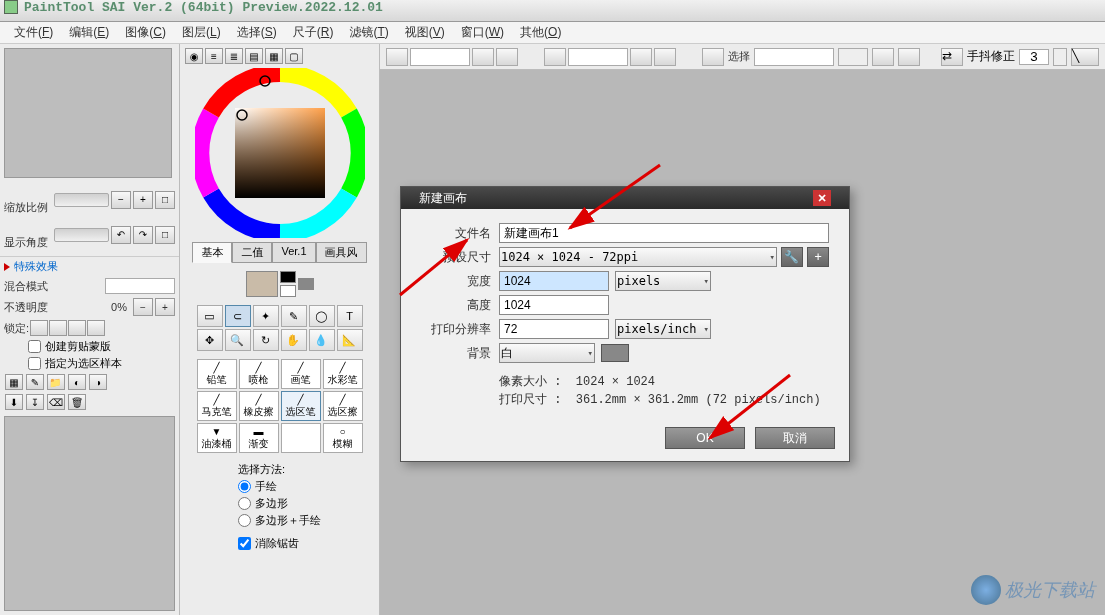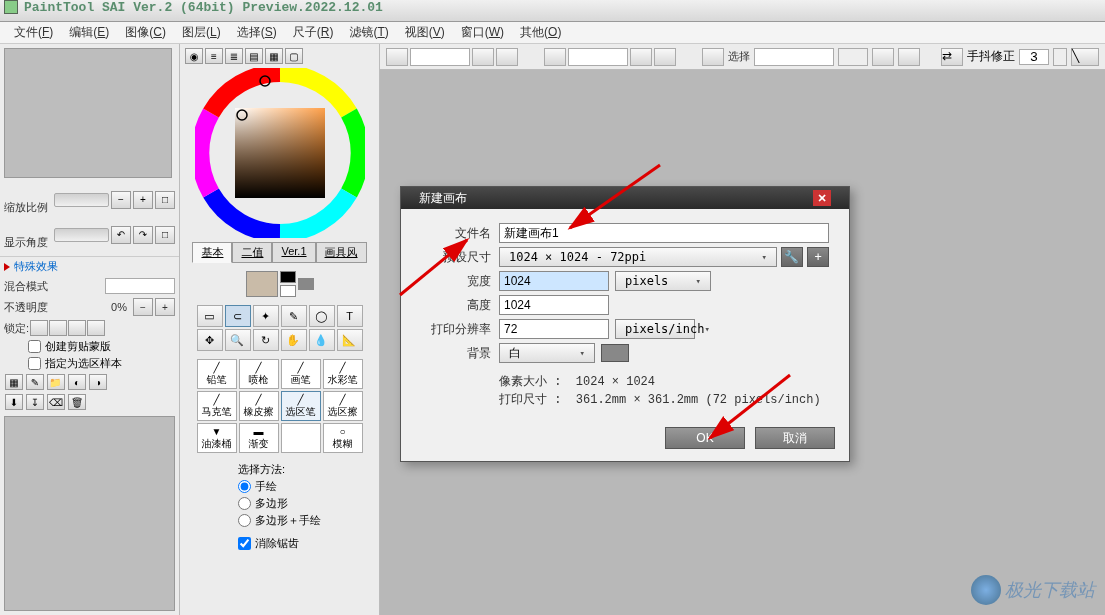--- a/index.html
+++ b/index.html
@@ -34,21 +34,21 @@
 .prop-row { display: flex; align-items: center; padding: 2px 4px; font-size: 11px; color: #333; }
 .prop-row .val { margin-left: auto; margin-right: 4px; }
 .prop-dd { width: 70px; height: 16px; border: 1px solid #aaa; background: #fff; margin-left: auto; }
 .checkbox-row { display: flex; align-items: center; padding: 1px 4px; font-size: 11px; margin-left: 24px; }
 .checkbox-row input { margin-right: 4px; }
 .icon-row { display: flex; padding: 2px 4px; gap: 2px; }
 .bottom-preview { flex: 1; background: #bdbdbd; margin: 4px; border: 1px solid #999; }
 
 
 .mode-icons { display: flex; gap: 1px; margin-bottom: 4px; align-self: flex-start; }
-.color-tabs { display: flex; gap: 0; margin-top: 4px; margin-bottom: 4px; text-decoration: underline; }
+.color-tabs { display: flex; gap: 0; margin-top: 4px; margin-bottom: 4px; }
 .color-tab { padding: 2px 8px; font-size: 11px; background: #e0e0e0; border: 1px solid #999; cursor: default; }
 .color-tab.active { background: #f8f8f8; border-bottom: 1px solid #f8f8f8; }
 .swatch-row { display: flex; gap: 2px; margin: 4px 0; align-items: center; }
 .swatch-big { width: 32px; height: 26px; background: #c9bba8; border: 1px solid #888; }
 .swatch-small { width: 16px; height: 12px; border: 1px solid #888; }
 .tool-grid { display: grid; grid-template-columns: repeat(6, 26px); gap: 2px; margin: 4px 0; }
 .tool-btn { width: 26px; height: 22px; background: linear-gradient(#fafafa, #e0e0e0); border: 1px solid #aaa; display: flex; justify-content: center; align-items: center; font-size: 11px; }
 .tool-btn.sel { background: #cde; border-color: #58a; }
 .brush-grid { display: grid; grid-template-columns: repeat(4, 40px); gap: 2px; margin: 4px 0; }
 .brush-btn { width: 40px; height: 30px; background: #fff; border: 1px solid #aaa; font-size: 10px; display: flex; flex-direction: column; align-items: center; justify-content: flex-end; padding-bottom: 1px; }
@@ -71,21 +71,21 @@
 
 
 .dialog { position: absolute; left: 400px; top: 186px; width: 450px; background: #f0f0f0; border: 1px solid #555; box-shadow: 4px 4px 10px rgba(0,0,0,0.3); }
 .dialog-titlebar { height: 22px; background: linear-gradient(#4a4a4a, #2a2a2a); color: #fff; display: flex; align-items: center; padding: 0 18px; font-size: 12px; }
 .dialog-close { margin-left: auto; width: 18px; height: 16px; background: #c33; color: #fff; display: flex; align-items: center; justify-content: center; font-size: 11px; font-weight: bold; cursor: pointer; }
 .dialog-body { padding: 10px 14px; font-family: "SimSun", monospace; font-size: 12px; }
 .drow { display: flex; align-items: center; margin: 4px 0; }
 .drow-label { width: 76px; text-align: right; margin-right: 8px; color: #333; }
 .dinput { height: 20px; border: 1px solid #888; background: #fff; padding: 0 4px; font-size: 12px; }
 .dinput.sel { background: #cde6ff; }
-.dselect { height: 20px; border: 1px solid #888; background: linear-gradient(#fafafa, #e0e0e0); padding: 0 9px; display: flex; align-items: center; justify-content: space-between; }
+.dselect { height: 20px; border: 1px solid #888; background: linear-gradient(#fafafa, #e0e0e0); padding: 0 1px; display: flex; align-items: center; justify-content: space-between; }
 .dselect::after { content: '▾'; font-size: 9px; color: #555; }
 .sq-btn { width: 22px; height: 20px; background: linear-gradient(#888, #666); border: 1px solid #555; color: #fff; display: flex; align-items: center; justify-content: center; font-size: 12px; margin-left: 4px; cursor: pointer; }
 .dinfo { margin-left: 84px; font-family: "Courier New", monospace; font-size: 12px; color: #333; line-height: 1.5; }
 .dialog-buttons { display: flex; justify-content: flex-end; gap: 10px; padding: 8px 14px 12px; }
 .dbtn { width: 80px; height: 22px; background: linear-gradient(#999, #777); border: 1px solid #555; color: #fff; display: flex; align-items: center; justify-content: center; cursor: pointer; font-size: 12px; }
 .color-sw { width: 28px; height: 18px; background: #888; border: 1px solid #555; margin-left: 6px; }
 
 
 .arrow { position: absolute; pointer-events: none; z-index: 100; }
 
@@ -339,21 +339,21 @@
         </div>
     </div>
     <div class="drow">
       <div class="drow-label">高度</div>
       <input class="dinput" style="width: 110px;" value="1024">
     </div>
     <div class="drow">
       <div class="drow-label">打印分辨率</div>
       <input class="dinput" style="width: 110px;" value="72">
       <div style="width:6px"></div>
-      <div class="dselect" style="width:80px">
+      <div class="dselect" style="width:96px">
           <span>pixels/inch</span>
         </div>
     </div>
     <div class="drow">
       <div class="drow-label">背景</div>
       <div class="dselect" style="width:96px">
           <span>白</span>
         </div>
       <div class="color-sw"></div>
     </div>

